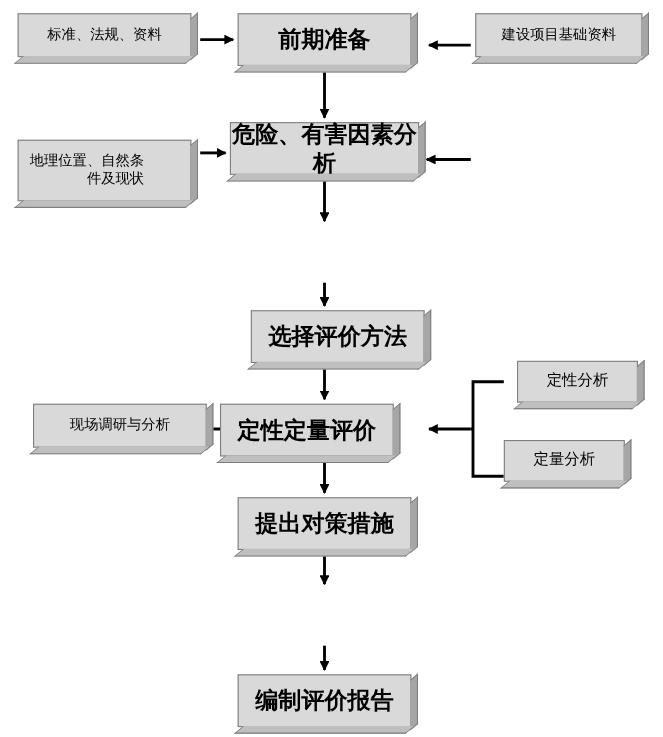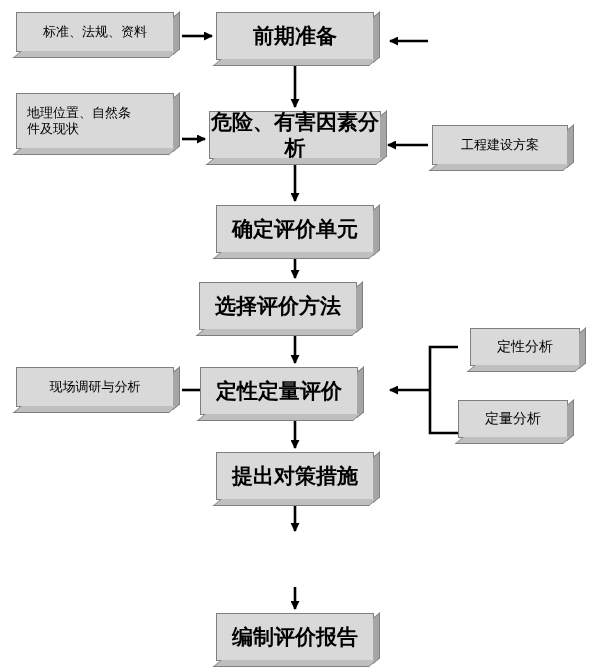--- a/index.html
+++ b/index.html
@@ -115,55 +115,52 @@
     <g stroke="#000000" stroke-width="2.6" fill="none">
       <path d="M458,347 L430,347 L430,433 L458,433"></path>
       <line x1="430" y1="390" x2="428" y2="390"></line>
     </g>
   </svg>
 
   <div class="box side-box" style="left:16px; top:12px; width:158px; height:40px;">
     <span>标准、法规、资料</span>
   </div>
 
-  <div class="box side-box" style="left:16px; top:93px; width:158px; height:56px; justify-content:flex-start; padding-left:10px; text-align:left;">
+  <div class="box side-box" style="left:16px; top:127px; width:158px; height:56px; justify-content:flex-start; padding-left:10px; text-align:right;">
     <span>地理位置、自然条
 件及现状</span>
   </div>
 
-  <div class="box side-box" style="left:16px; top:367px; width:158px; height:40px;">
+  <div class="box side-box" style="left:30px; top:367px; width:158px; height:40px;">
     <span>现场调研与分析</span>
   </div>
 
+  <div class="box side-box" style="left:432px; top:12px; width:152px; height:40px;">
+    <span>建设项目基础资料</span>
+  </div>
 
-  <div class="box side-box" style="left:432px; top:125px; width:136px; height:40px;">
-    <span>工程建设方案</span>
-  </div>
 
   <div class="box sub-box" style="left:458px; top:328px; width:110px; height:38px;margin-left:12px;">
     <span>定性分析</span>
   </div>
 
   <div class="box sub-box" style="left:458px; top:400px; width:110px; height:38px;">
     <span>定量分析</span>
   </div>
 
   <div class="box main-box" style="left:216px; top:12px; width:158px; height:48px;">
     <span>前期准备</span>
   </div>
 
   <div class="box main-box" style="left:209px; top:111px; width:172px; height:48px;">
     <span>危险、有害因素分析</span>
   </div>
 
-  <div class="box main-box" style="left:216px; top:205px; width:158px; height:48px;">
-    <span>确定评价单元</span>
-  </div>
 
-  <div class="box main-box" style="left:199px; top:282px; width:158px; height:48px;">
+  <div class="box main-box" style="left:228px; top:282px; width:158px; height:48px;">
     <span>选择评价方法</span>
   </div>
 
   <div class="box main-box" style="left:200px; top:367px; width:158px; height:48px;">
     <span>定性定量评价</span>
   </div>
 
   <div class="box main-box" style="left:216px; top:452px; width:158px; height:48px;">
     <span>提出对策措施</span>
   </div>

